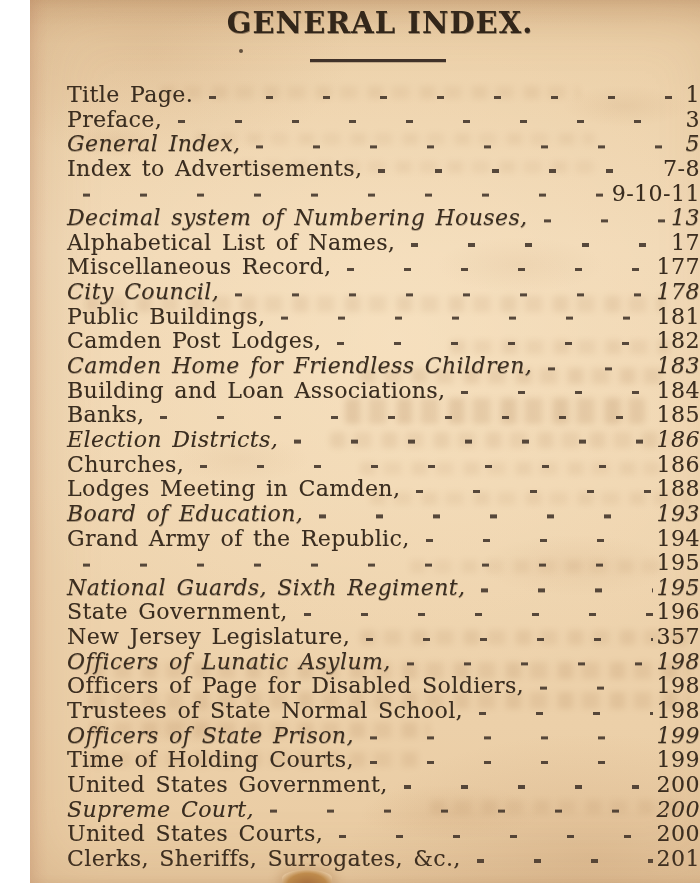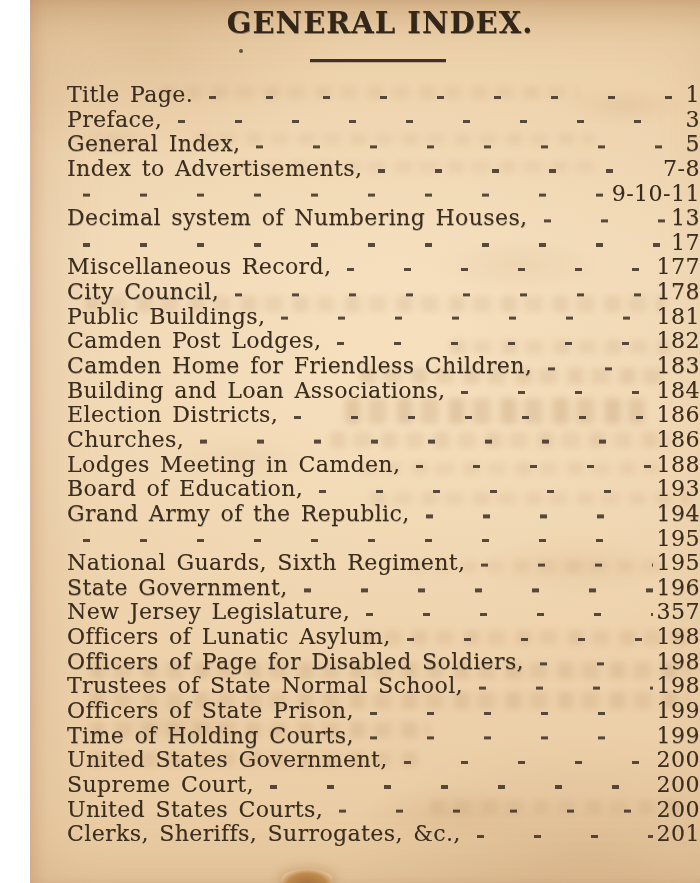--- a/index.html
+++ b/index.html
@@ -83,21 +83,21 @@
 
   .list {
     position: absolute;
     top: 83px; left: 37px; right: 30px;
   }
   .row {
     display: flex; align-items: baseline;
     height: 24.65px;
     font-size: 22px; line-height: 24.65px;
   }
-  .row:nth-child(3n)  { transform: translateY(0.4px); }
+  .row:nth-child(3n)  { transform: translateY(0.4px); font-style: italic; }
   .row:nth-child(5n)  { transform: translateY(-0.4px); }
   .label {
     white-space: nowrap;
     letter-spacing: 0.4px; word-spacing: 3px;
     text-shadow: 0.3px 0.3px 0 rgba(58,45,32,0.35);
   }
   .leader {
     flex: 1 1 auto; align-self: stretch;
     position: relative; min-width: 18px; overflow: hidden;
   }
@@ -184,20 +184,21 @@
     <span class="pagenum">9-10-11</span>
   </div>
 
   <div class="row">
     <span class="label">Decimal system of Numbering Houses,</span>
     <span class="leader"></span>
     <span class="pagenum">13</span>
   </div>
 
   <div class="row">
+    <span class="label">Alphabetical List of Names,</span>
     <span class="leader"></span>
     <span class="pagenum">17</span>
   </div>
 
   <div class="row">
     <span class="label">Miscellaneous Record,</span>
     <span class="leader"></span>
     <span class="pagenum">177</span>
   </div>
 
@@ -224,20 +225,25 @@
     <span class="leader"></span>
     <span class="pagenum">183</span>
   </div>
 
   <div class="row">
     <span class="label">Building and Loan Associations,</span>
     <span class="leader"></span>
     <span class="pagenum">184</span>
   </div>
 
+  <div class="row">
+    <span class="label">Banks,</span>
+    <span class="leader"></span>
+    <span class="pagenum">185</span>
+  </div>
 
   <div class="row">
     <span class="label">Election Districts,</span>
     <span class="leader"></span>
     <span class="pagenum">186</span>
   </div>
 
   <div class="row">
     <span class="label">Churches,</span>
     <span class="leader"></span>

